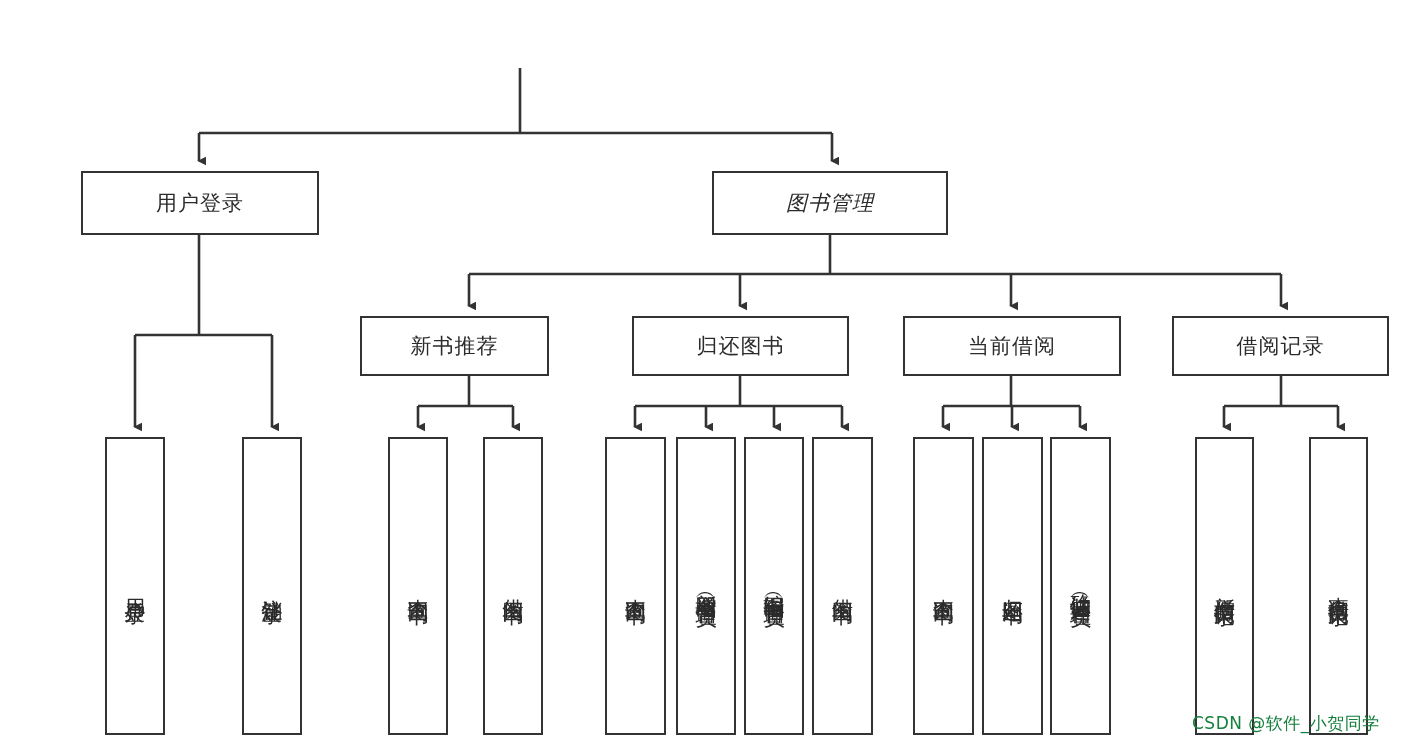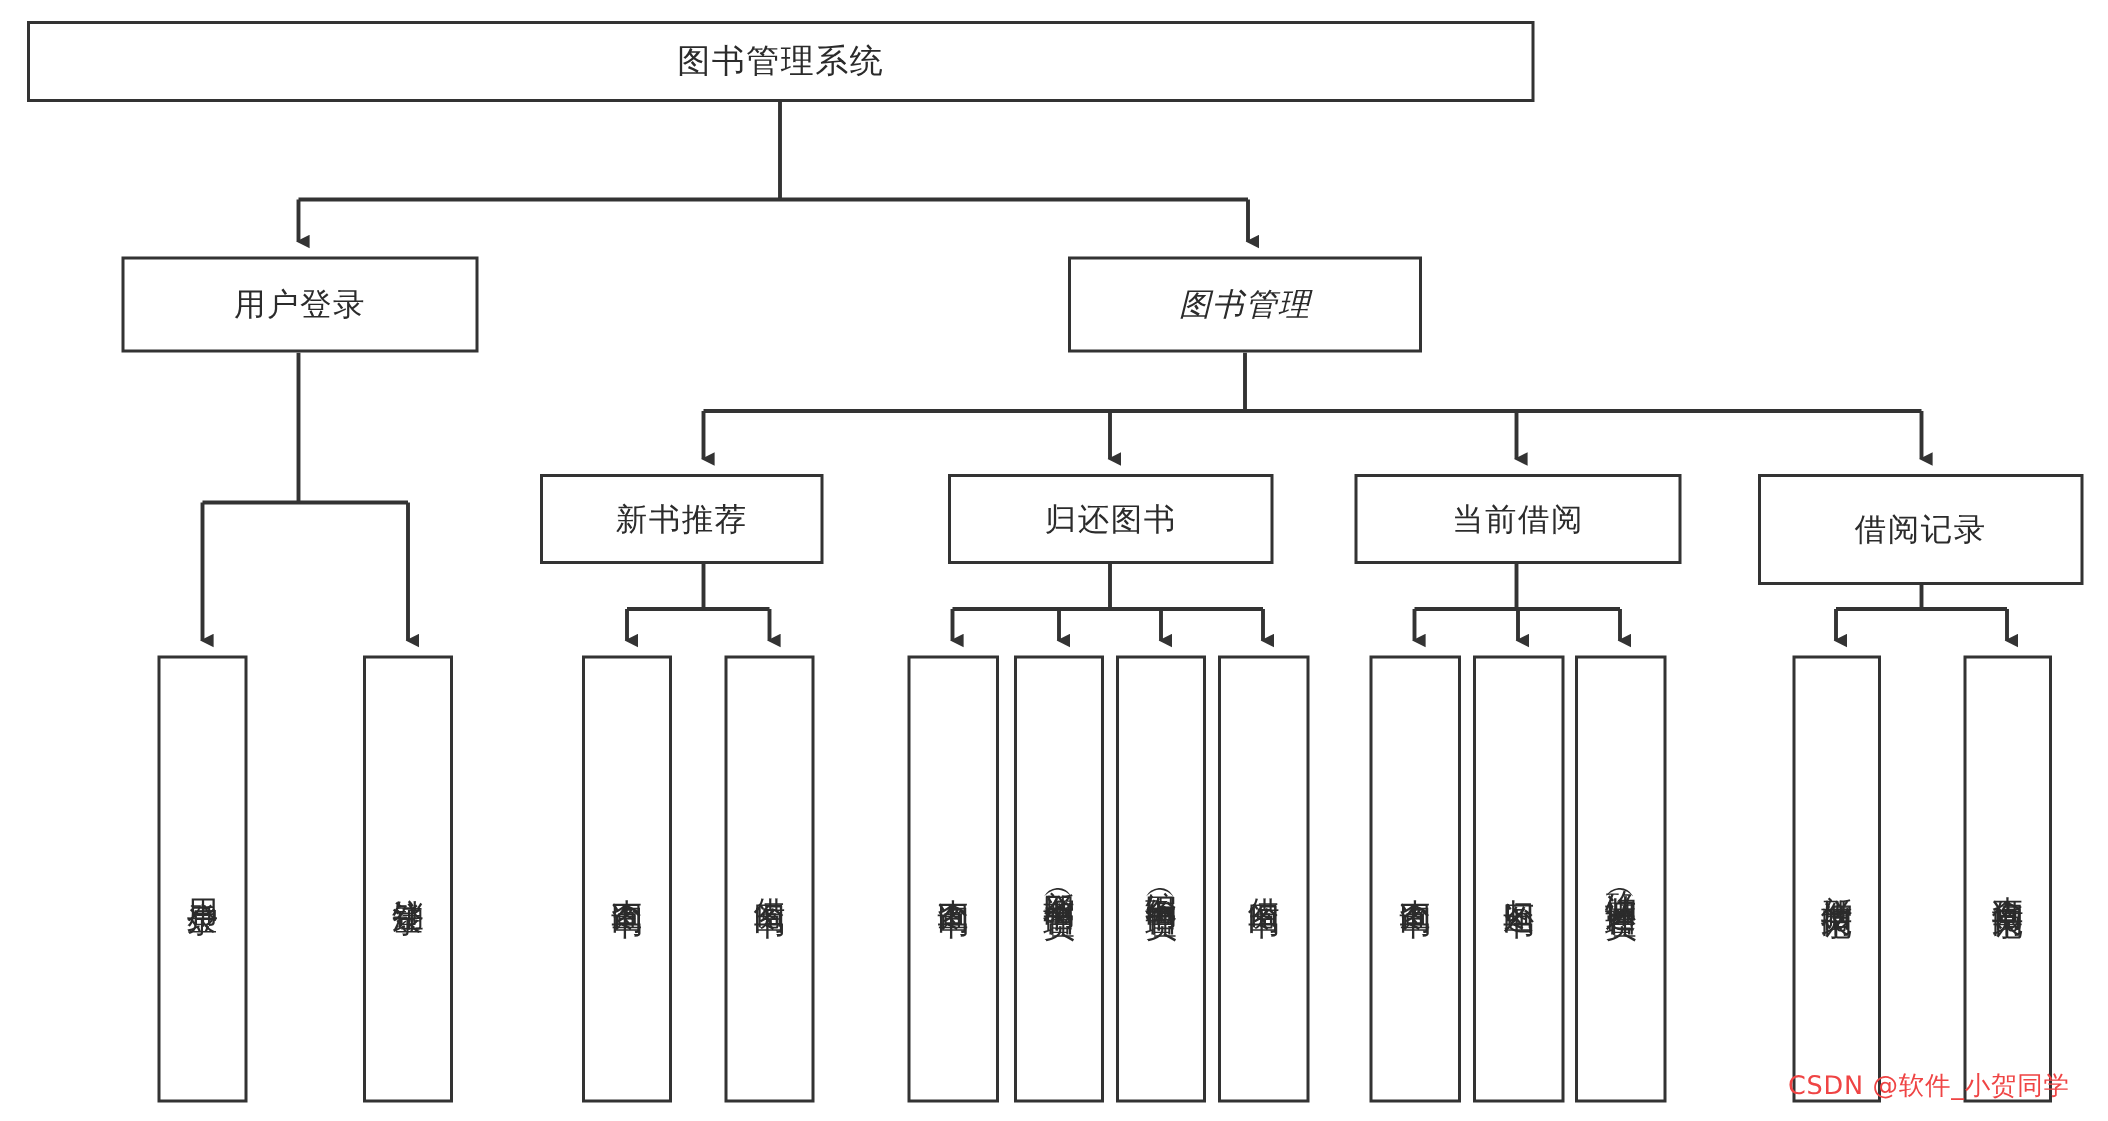--- a/index.html
+++ b/index.html
@@ -115,41 +115,38 @@
       <path d="M1012,406 L1012,427" marker-end="url(#arrow)"></path>
       <path d="M1080,406 L1080,427" marker-end="url(#arrow)"></path>
 
       <path d="M1281,376 L1281,406"></path>
       <path d="M1224,406 L1338,406"></path>
       <path d="M1224,406 L1224,427" marker-end="url(#arrow)"></path>
       <path d="M1338,406 L1338,427" marker-end="url(#arrow)"></path>
     </g>
   </svg>
 
-  <div class="node horizontal root" style="left: 18px; top: 14px; width: 1005px; height: 54px;">
-    <span class="label">图书管理系统</span>
-  </div>
 
   <div class="node horizontal" style="left: 81px; top: 171px; width: 238px; height: 64px;">
     <span class="label">用户登录</span>
   </div>
   <div class="node horizontal" style="left: 712px; top: 171px; width: 236px; height: 64px; font-style: italic;">
     <span class="label">图书管理</span>
   </div>
 
   <div class="node horizontal" style="left: 360px; top: 316px; width: 189px; height: 60px;">
     <span class="label">新书推荐</span>
   </div>
   <div class="node horizontal" style="left: 632px; top: 316px; width: 217px; height: 60px;">
     <span class="label">归还图书</span>
   </div>
   <div class="node horizontal" style="left: 903px; top: 316px; width: 218px; height: 60px;">
     <span class="label">当前借阅</span>
   </div>
-  <div class="node horizontal" style="left: 1172px; top: 316px; width: 217px; height: 74px;">
+  <div class="node horizontal" style="left: 1172px; top: 316px; width: 217px; height: 60px;">
     <span class="label">借阅记录</span>
   </div>
 
   <div class="node vertical" style="left: 105px; top: 437px; width: 60px; height: 298px;">
     <span class="label">用户登录</span>
   </div>
   <div class="node vertical" style="left: 242px; top: 437px; width: 60px; height: 298px;">
     <span class="label">注销登录</span>
   </div>
   <div class="node vertical" style="left: 388px; top: 437px; width: 60px; height: 298px;">
@@ -179,15 +176,15 @@
   <div class="node vertical" style="left: 1050px; top: 437px; width: 61px; height: 298px;">
     <span class="label">确认归还（管理员）</span>
   </div>
   <div class="node vertical" style="left: 1195px; top: 437px; width: 59px; height: 298px;">
     <span class="label">新增借阅记录</span>
   </div>
   <div class="node vertical" style="left: 1309px; top: 437px; width: 59px; height: 298px;">
     <span class="label">查询借阅记录</span>
   </div>
 
-  <div id="watermark" style="left: 1192px; top: 712px; color: #ef4444;">CSDN @软件_小贺同学</div>
+  <div id="watermark" style="left: 1192px; top: 712px; color: #15803d;">CSDN @软件_小贺同学</div>
 
 </div>
 
 </body></html>

